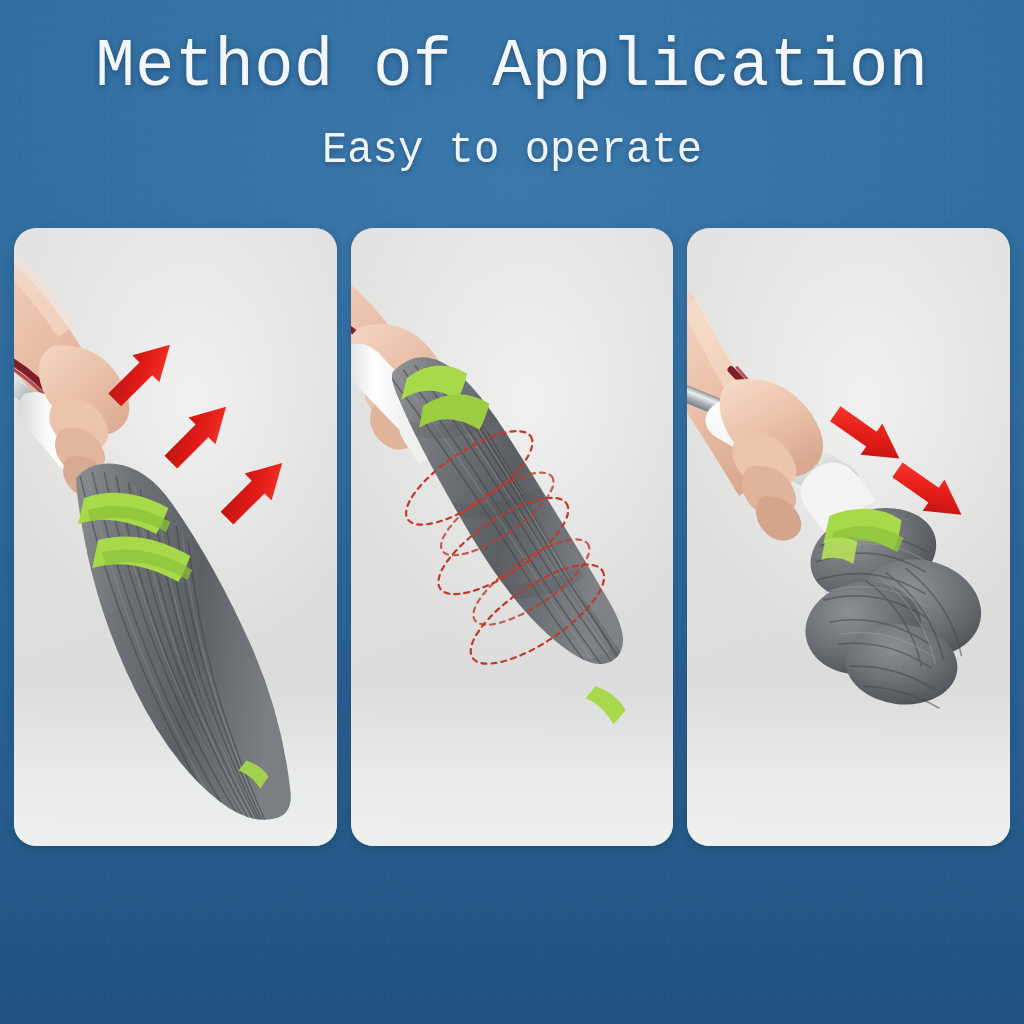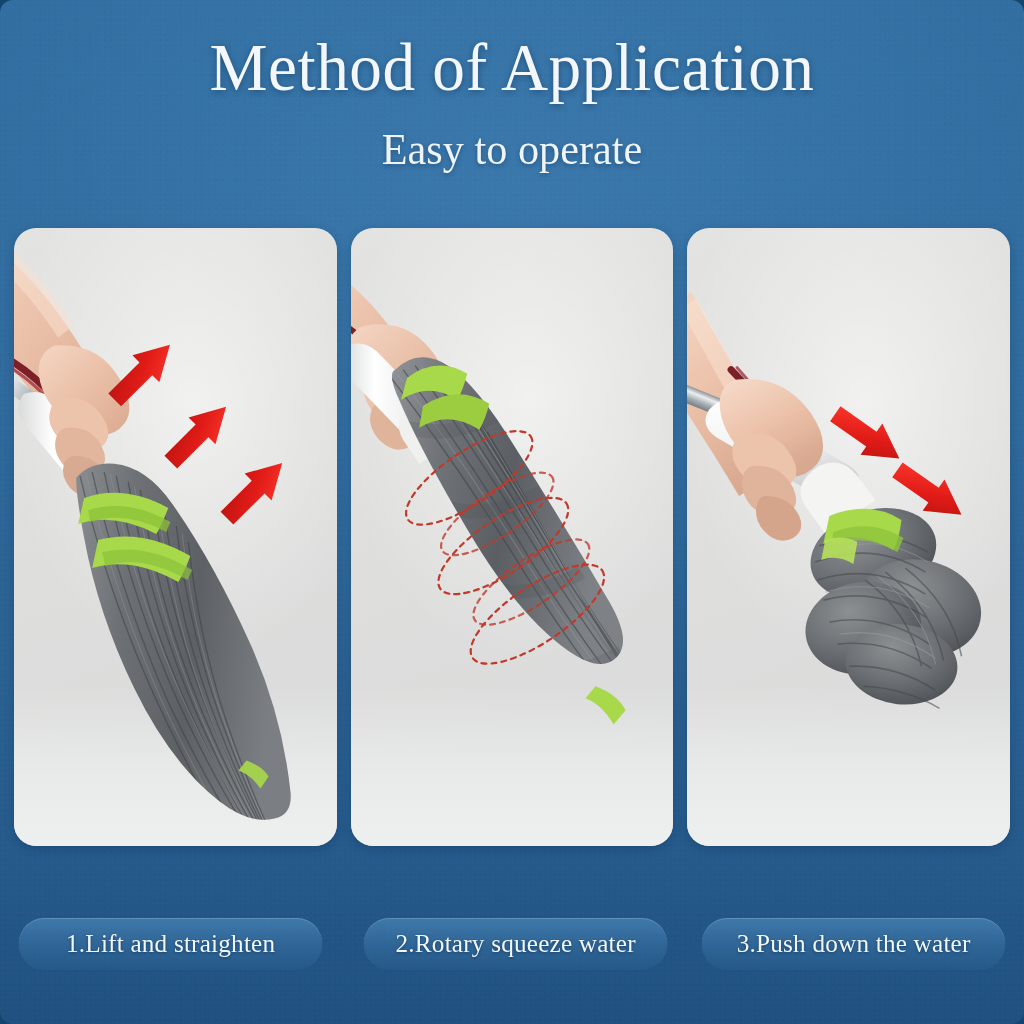--- a/index.html
+++ b/index.html
@@ -6,25 +6,24 @@
   html, body {
     margin: 0;
     padding: 0;
     background: #14456e;
   }
   .stage {
     position: relative;
     width: 1024px;
     height: 1024px;
     overflow: hidden;
-    font-family: Liberation Serif, serif;
+    font-family: Liberation Mono, monospace;
     background:
       radial-gradient(ellipse 120% 80% at 50% 18%, rgba(68,132,186,0.55) 0%, rgba(68,132,186,0.0) 62%),
       linear-gradient(180deg, #2f6b9d 0%, #2d6799 38%, #2b6294 62%, #255a8b 84%, #1f5080 100%);
-    border-radius: 13px;
   }
   
   .noise {
     position: absolute;
     inset: 0;
     pointer-events: none;
     opacity: .20;
     background-image:
       radial-gradient(rgba(255,255,255,.10) 1px, transparent 1px),
       radial-gradient(rgba(0,0,0,.10) 1px, transparent 1px);
@@ -440,18 +439,13 @@
             <g transform="translate(210,242) rotate(35)">
               <path d="M0 -9 h44 v-10 l34 19 l-34 19 v-10 h-44z"></path>
             </g>
           </g>
         </svg>
       </div>
     </div>
 
   </div>
 
-  <div class="captions">
-    <div class="caption cap-1">1.Lift and straighten</div>
-    <div class="caption cap-2">2.Rotary squeeze water</div>
-    <div class="caption cap-3">3.Push down the water</div>
-  </div>
 </div>
 
 </body></html>

